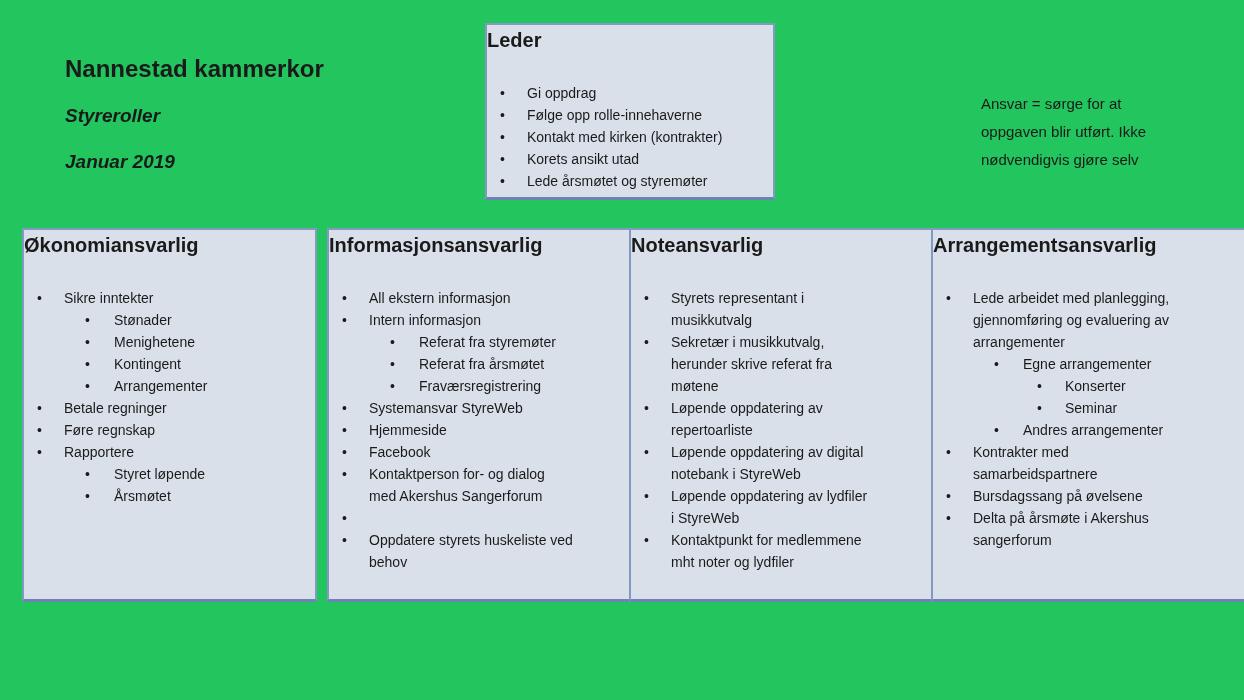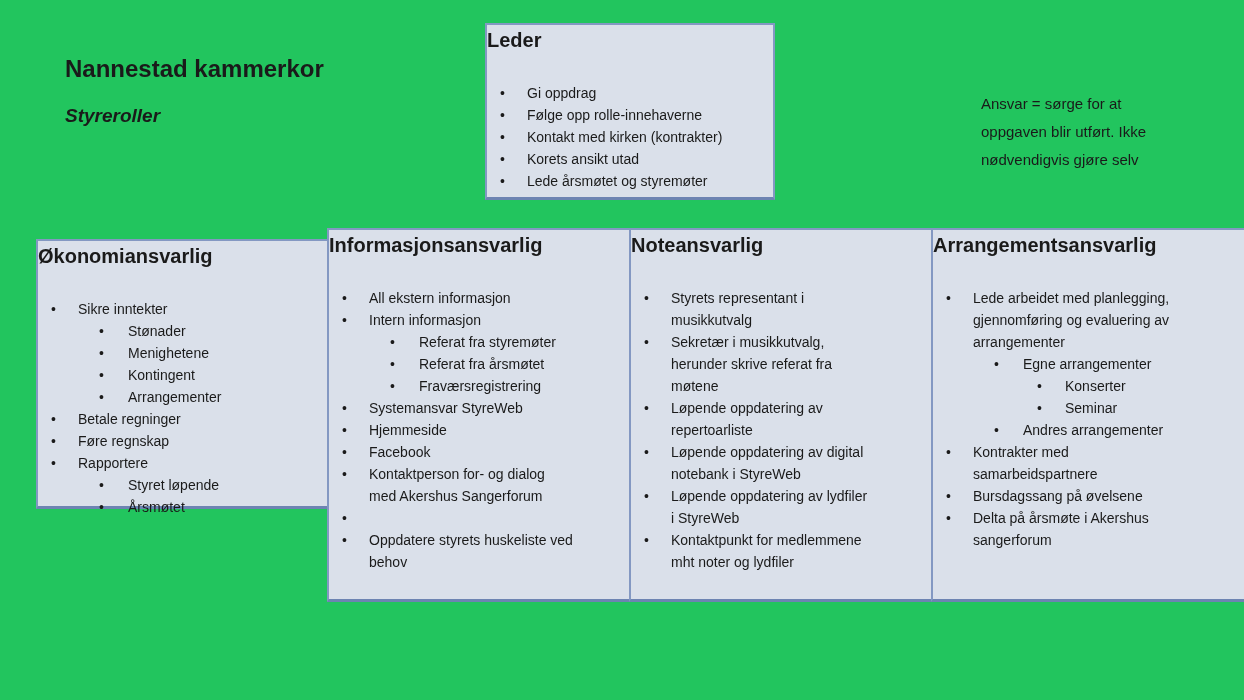--- a/index.html
+++ b/index.html
@@ -50,21 +50,21 @@
 
   
   .role-box {
     position: absolute;
     background: var(--box-fill, #dae0ea);
     border: 2px solid var(--box-border, #8398c2);
     border-bottom: 3px solid var(--box-border-bottom, #6d84b2);
     box-sizing: border-box;
   }
   .box-leder   { left: 485px; top: 23px;  width: 290px; height: 177px; }
-  .box-okonomi { left: 22px;  top: 239px; width: 295px; height: 270px; margin-left: 14px; }
+  .box-okonomi { left: 22px;  top: 228px; width: 295px; height: 374px; }
   .box-info    { left: 327px; top: 228px; width: 342px; height: 374px; }
   .box-noter   { left: 629px; top: 228px; width: 327px; height: 374px; }
   .box-arr     { left: 931px; top: 228px; width: 340px; height: 374px; }
 
   .box-title {
     padding-top: 2px;
     text-align: left;
     font-size: 20px;
     font-weight: bold;
     line-height: 26px;
@@ -94,20 +94,21 @@
   }
 </style>
 </head>
 <body>
 
 <div class="canvas">
 
   <div class="title-block">
     <div class="title-main">Nannestad kammerkor</div>
     <div class="title-sub">Styreroller</div>
+    <div class="title-sub">Januar 2019</div>
   </div>
 
   <div class="note">Ansvar = sørge for at
 oppgaven blir utført. Ikke
 nødvendigvis gjøre selv</div>
 
   <div class="role-box box-leder">
     <div class="box-title">Leder</div>
     <div class="bullets">
         <div class="b-row lvl1">

